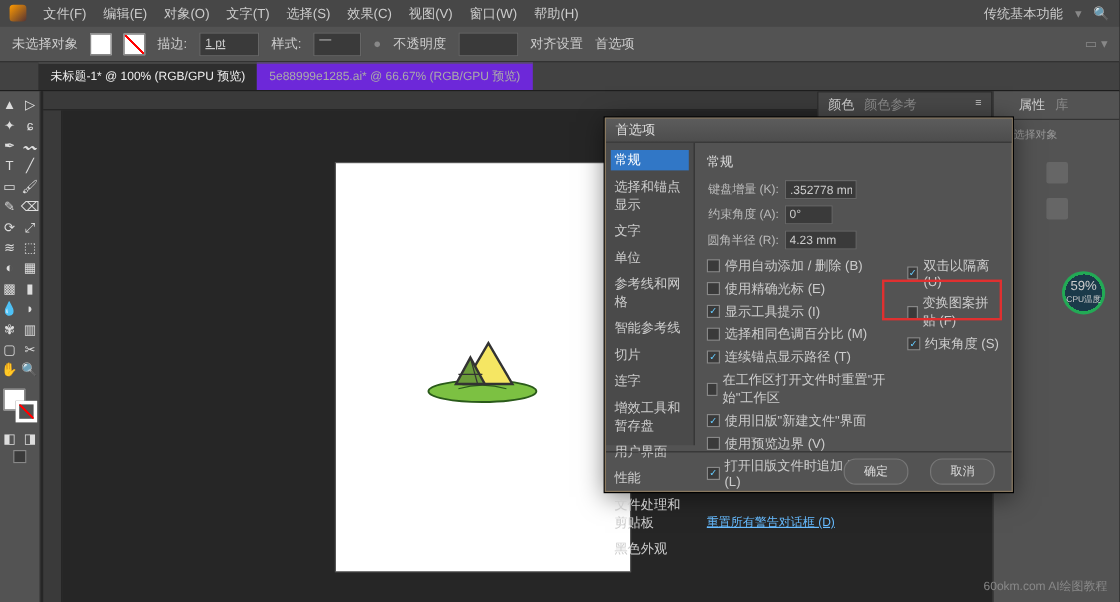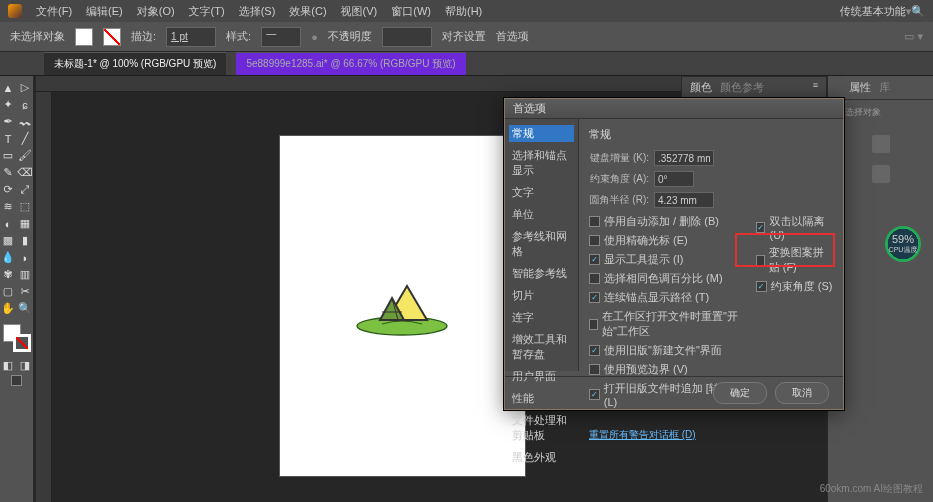--- a/index.html
+++ b/index.html
@@ -1,25 +1,25 @@
 <!DOCTYPE html>
 <html><head>
 <meta charset="utf-8">
 <style>
 *{margin:0;padding:0;box-sizing:border-box;font-family:"Microsoft YaHei",sans-serif;font-size:11px;color:#ccc}
 body{background:#323232;width:933px;height:502px;overflow:hidden;position:relative}
 .menubar{height:22px;background:#474747;display:flex;align-items:center;padding:0 8px;gap:14px;font-size:11px;color:#ddd}
 .menubar .logo{width:14px;height:14px;background:linear-gradient(135deg,#ff9a00,#533);border-radius:3px}
-.menubar .right{margin-left:auto;display:flex;align-items:center}
+.menubar .right{margin-left:auto;display:flex;gap:10px;align-items:center}
 .optbar{height:30px;background:#535353;display:flex;align-items:center;padding:0 10px;gap:10px;font-size:10px;border-bottom:1px solid #2b2b2b}
 .optbar .swatch{width:18px;height:18px;background:#fff;border:1px solid #888}
 .optbar .swatch.red{background:#fff;border:1px solid #888;position:relative}
 .optbar .swatch.red::after{content:"";position:absolute;inset:0;background:linear-gradient(45deg,transparent 45%,red 45%,red 55%,transparent 55%)}
 .optbar select,.optbar .field{background:#3a3a3a;border:1px solid #666;color:#ccc;height:20px;font-size:10px;padding:0 4px}
-.tabbar{height:24px;background:#424242;display:flex;align-items:flex-start;padding-left:44px;gap:10px;border-bottom:1px solid #1e1e1e}
+.tabbar{height:24px;background:#424242;display:flex;align-items:flex-start;padding-left:32px;gap:0;border-bottom:1px solid #1e1e1e}
 .tab{background:#6d28d9;padding:4px 10px;font-size:10px;color:#aaa;border-top:1px solid #555}
 .tab.active{background:#2e2e2e;color:#eee}
 .workspace{position:absolute;top:76px;left:0;right:0;bottom:0;background:#262626}
 .ruler-h{position:absolute;top:0;left:36px;right:106px;height:16px;background:#3a3a3a;border-bottom:1px solid #222}
 .ruler-v{position:absolute;top:16px;left:36px;width:16px;bottom:0;background:#3a3a3a;border-right:1px solid #222}
 .tools{position:absolute;left:0;top:0;bottom:0;width:34px;background:#535353;display:flex;flex-direction:column;align-items:center;gap:2px;padding:4px 0;border-right:1px solid #2b2b2b}
 .tool{width:15px;height:15px;display:flex;align-items:center;justify-content:center;color:#ddd;font-size:11px}
 .tool-row{display:flex;gap:2px}
 .fillstroke{margin-top:6px;position:relative;width:28px;height:28px}
 .fillstroke .f{position:absolute;top:0;left:0;width:18px;height:18px;background:#fff;border:1px solid #888}
@@ -42,21 +42,21 @@
 .dialog .content{flex:1;padding:8px 10px;font-size:10px;color:#ccc;position:relative}
 .row{display:flex;align-items:center;gap:5px;margin-bottom:5px}
 .row .lbl{width:60px;text-align:right;font-size:10px;color:#bbb}
 .row .inp{background:#3a3a3a;border:1px solid #666;color:#ccc;height:16px;width:60px;font-size:10px;padding:0 3px}
 .chk{display:flex;align-items:center;gap:4px;margin-bottom:4px;font-size:10px}
 .chk .box{width:11px;height:11px;border:1px solid #888;background:#3a3a3a;display:flex;align-items:center;justify-content:center;font-size:8px;color:#6cf}
 .chk .box.on::after{content:"✓"}
 .cols{display:flex;gap:10px;margin-top:6px}
 .col{display:flex;flex-direction:column}
 .redbox{position:absolute;border:2px solid #e03030;pointer-events:none}
-.footer{position:absolute;bottom:0;left:0;right:0;height:24px;display:flex;justify-content:flex-end;align-items:center;gap:8px;padding:16px 14px;border-top:1px solid #333}
+.footer{position:absolute;bottom:0;left:0;right:0;height:24px;display:flex;justify-content:flex-end;align-items:center;gap:18px;padding:16px 14px;border-top:1px solid #333}
 .btn{background:#5a5a5a;border:1px solid #777;border-radius:10px;padding:3px 16px;font-size:10px;color:#ddd}
 .link{color:#6bf;text-decoration:underline;font-size:10px}
 .credit{position:absolute;bottom:6px;right:10px;font-size:10px;color:#888}
 .gauge{position:absolute;right:12px;top:150px;width:36px;height:36px;border-radius:50%;background:radial-gradient(circle,#1b3a4a 60%,#2a5 60%);display:flex;align-items:center;justify-content:center;font-size:9px;color:#8de}
 .sq{width:11px;height:11px;border:1px solid #888;background:#3a3a3a}
 </style>
 </head>
 <body>
 
 <div class="menubar">

